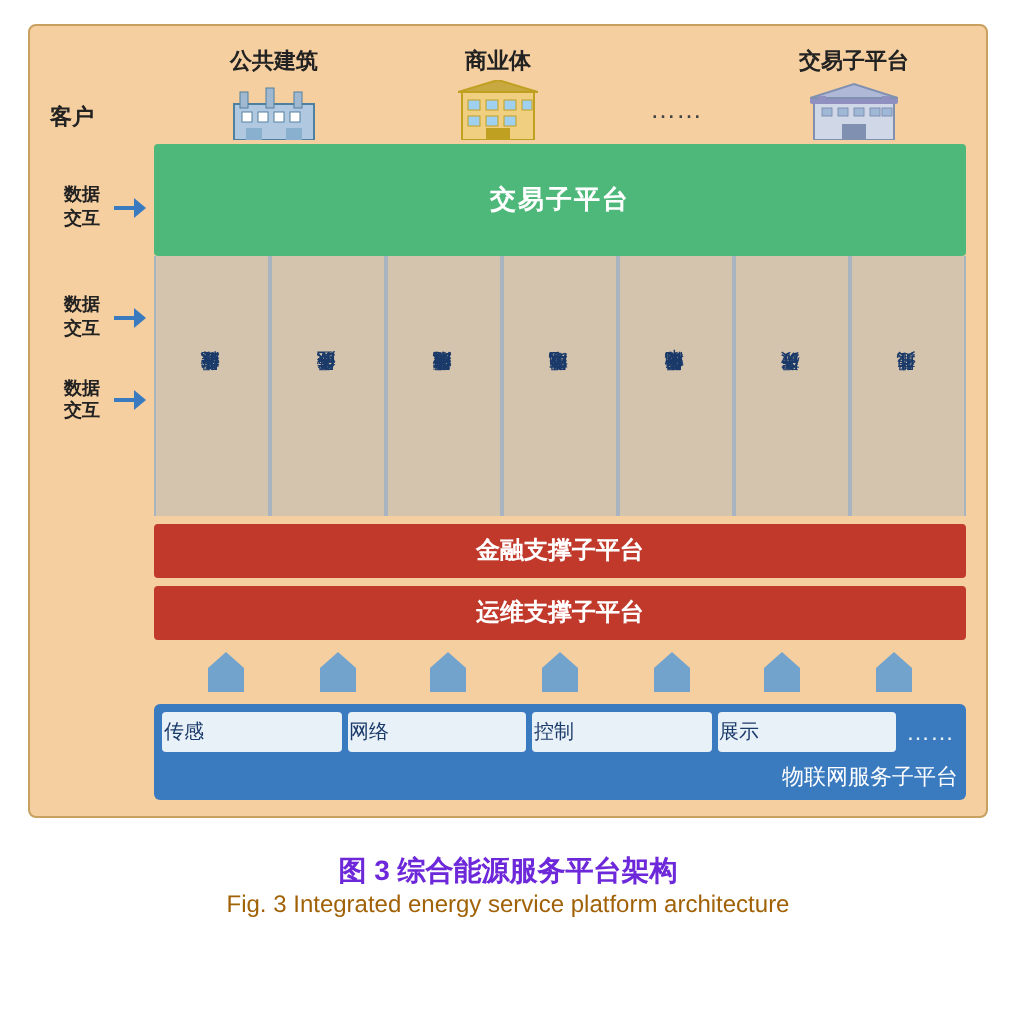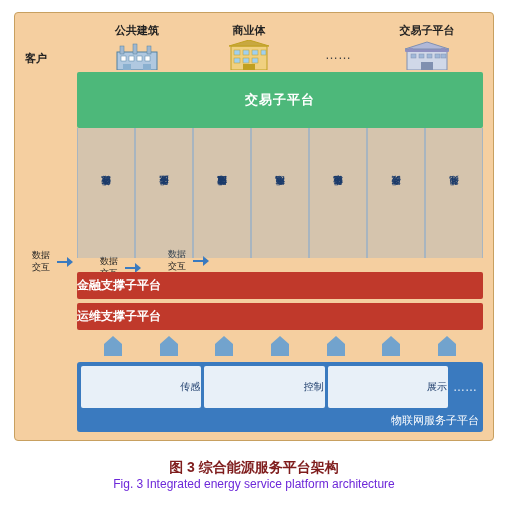--- a/index.html
+++ b/index.html
@@ -48,30 +48,31 @@
       text-align: center;
       padding: 19px 0;
       border-radius: 2px;
       letter-spacing: 1px;
     }
     .platform-bar-finance {
       background: #c0392b;
       color: #fff;
       font-size: 12px;
       font-weight: bold;
+      text-align: center;
       padding: 5px 0;
       border-radius: 2px;
-      margin-top: 14px;
+      margin-top: 4px;
     }
     .platform-bar-ops {
       background: #c0392b;
       color: #fff;
       font-size: 12px;
       font-weight: bold;
-      text-align: left;
+      text-align: center;
       padding: 5px 0;
       border-radius: 2px;
       margin-top: 4px;
     }
 
     
     .columns-area {
       display: flex;
       flex-direction: row;
       height: 130px;
@@ -112,24 +113,24 @@
       display: flex;
       flex-direction: row;
       gap: 3px;
       margin-bottom: 3px;
     }
 
     .iot-item {
       flex: 1;
       background: #e8f0f8;
       border-radius: 2px;
-      text-align: right;
+      text-align: left;
       font-size: 10px;
       color: #1a3a6a;
-      padding: 14px 1px;
+      padding: 3px 1px;
     }
 
     .iot-dots {
       color: #e8f0f8;
       font-size: 12px;
       display: flex;
       align-items: center;
       padding: 3px 2px;
     }
 
@@ -140,26 +141,26 @@
       padding: 2px 0;
     }
 
     
     .caption-area {
       text-align: center;
       margin: 10px 0 6px 0;
     }
     .caption-zh {
       font-size: 14px;
-      color: #7f1d1d;
+      color: #6d28d9;
       font-weight: bold;
     }
     .caption-en {
       font-size: 12px;
-      color: #6d28d9;
+      color: #a16207;
     }
 
     .customer-label {
       font-size: 11px;
       color: #222;
       font-weight: bold;
       margin-bottom: 2px;
       text-align: right;
     }
 
@@ -250,21 +251,21 @@
           <polygon points="0,9 22,2 44,9" fill="#b0b8d8" stroke="#8090b0" stroke-width="1"></polygon>
           <rect x="4" y="8" width="4" height="3" fill="#9090c0"></rect>
           <rect x="36" y="8" width="4" height="3" fill="#9090c0"></rect>
         </svg>
       </div>
     </div>
   </div>
 
   <div style="display:flex;flex-direction:row;gap:0;">
 
-    <div style="width:52px;display:flex;justify-content:flex-start;padding-top:4px;gap:20px;">
+    <div style="width:52px;display:flex;flex-direction:column;justify-content:flex-start;padding-top:4px;gap:4px;font-weight:bold;">
 
       <div style="display:flex;flex-direction:row;align-items:center;margin-top:16px;">
         <div style="font-size:9px;color:#222;line-height:1.3;text-align:center;width:32px;">数据<br>交互</div>
         <div style="display:flex;align-items:center;">
           <div style="width:10px;height:2px;background:#3a7abf;"></div>
           <div style="width:0;height:0;border-top:5px solid transparent;border-bottom:5px solid transparent;border-left:6px solid #3a7abf;"></div>
         </div>
       </div>
       <div style="display:flex;flex-direction:row;align-items:center;margin-top:28px;">
         <div style="font-size:9px;color:#222;line-height:1.3;text-align:center;width:32px;">数据<br>交互</div>
@@ -334,20 +335,21 @@
           <polygon points="0,20 18,20 18,8 9,0 0,8" fill="#5b9bd5" opacity="0.85"></polygon>
         </svg>
         <svg width="18" height="20" viewBox="0 0 18 20">
           <polygon points="0,20 18,20 18,8 9,0 0,8" fill="#5b9bd5" opacity="0.85"></polygon>
         </svg>
       </div>
 
       <div class="iot-section">
         <div class="iot-items">
           <div class="iot-item">传感</div>
+          <div class="iot-item">网络</div>
           <div class="iot-item">控制</div>
           <div class="iot-item">展示</div>
           <div class="iot-dots">……</div>
         </div>
         <div class="iot-label">物联网服务子平台</div>
       </div>
 
     </div>
   </div>
 </div>

